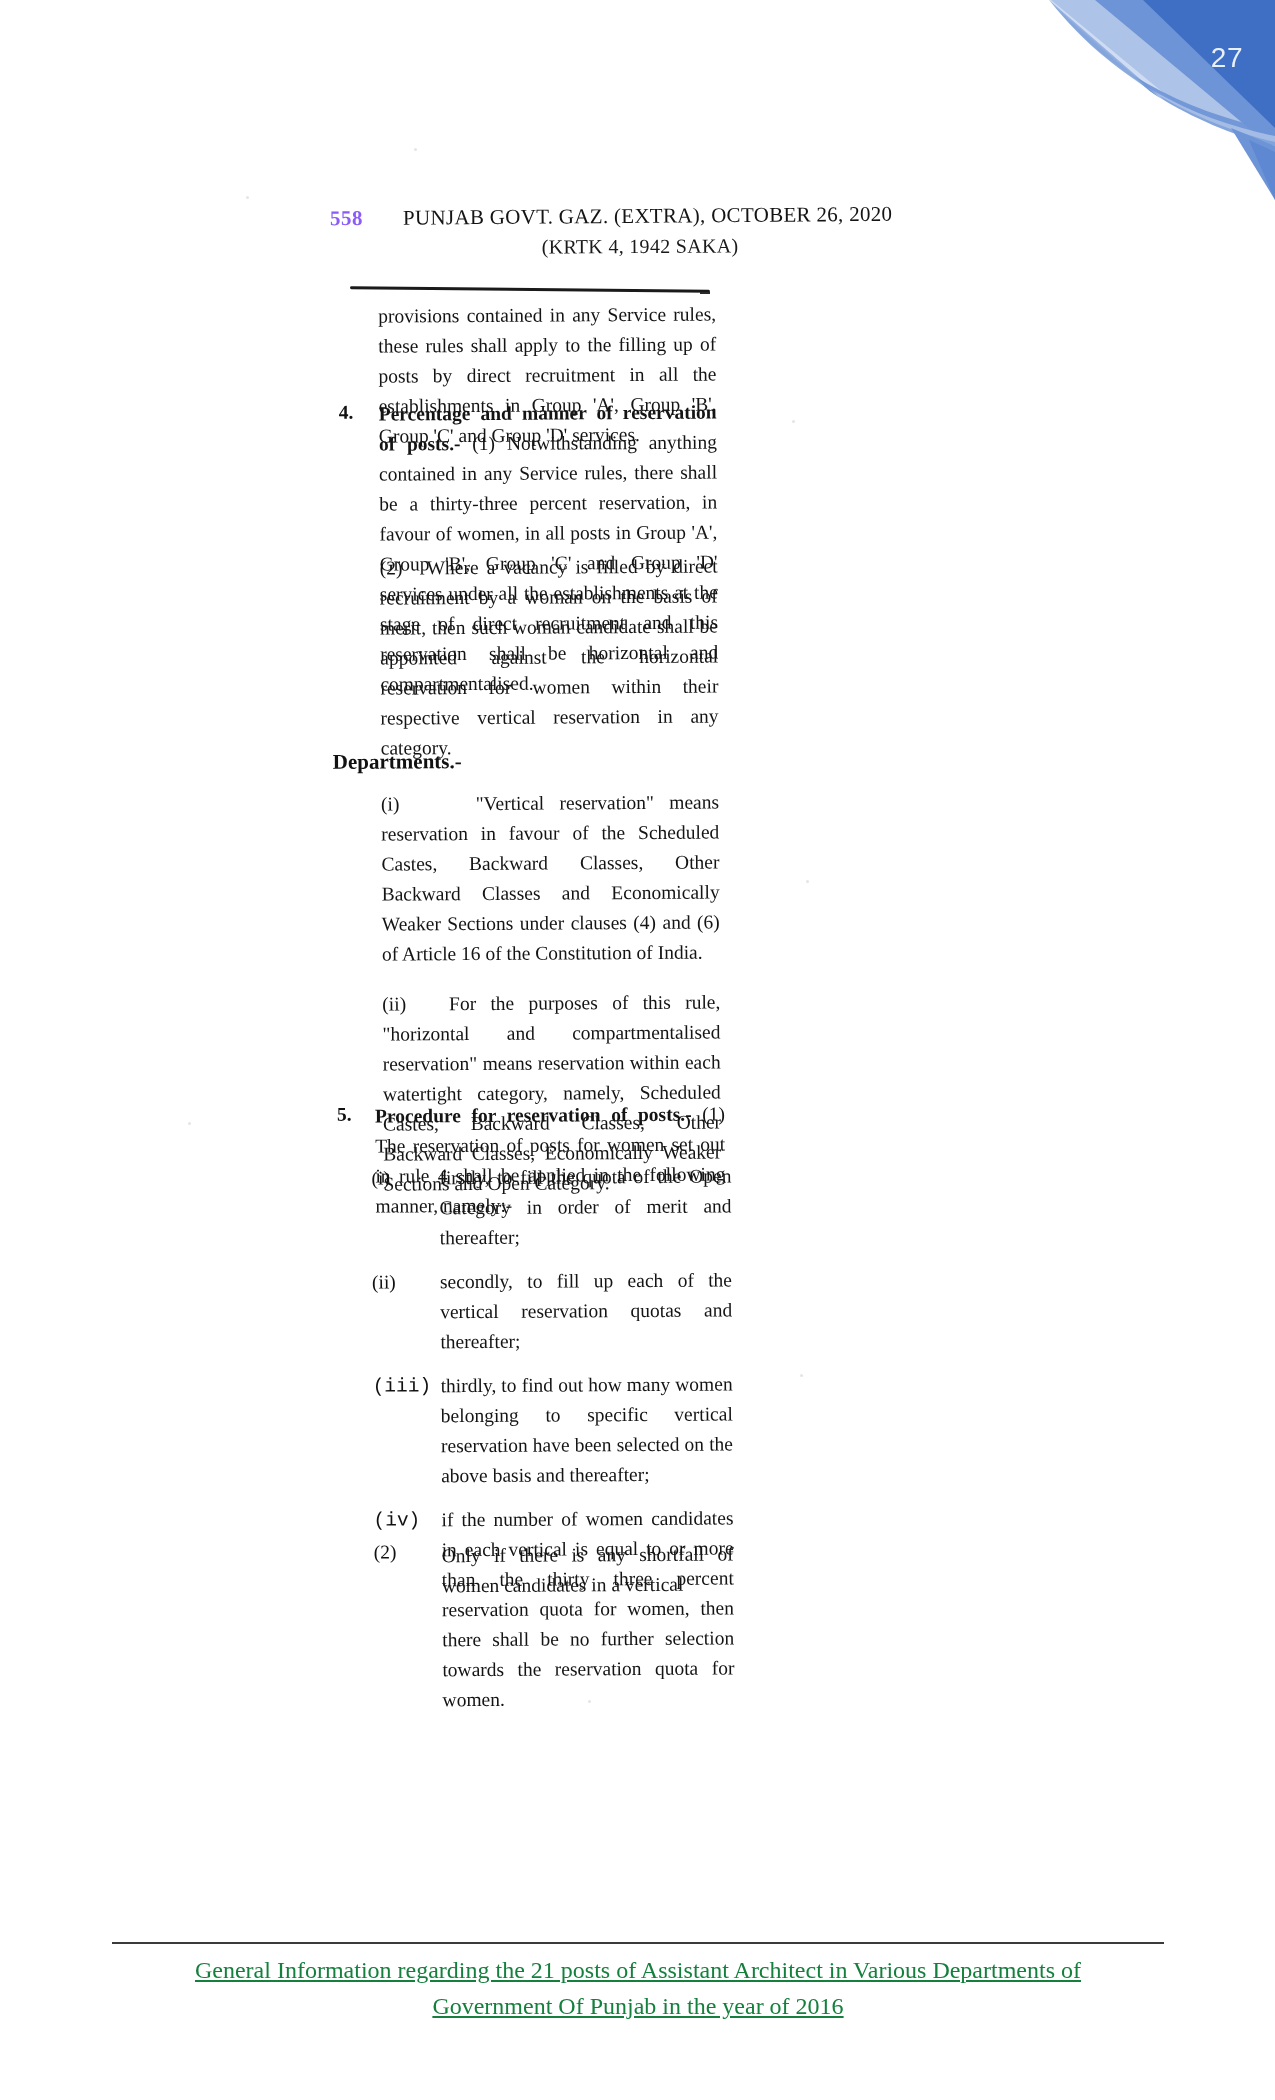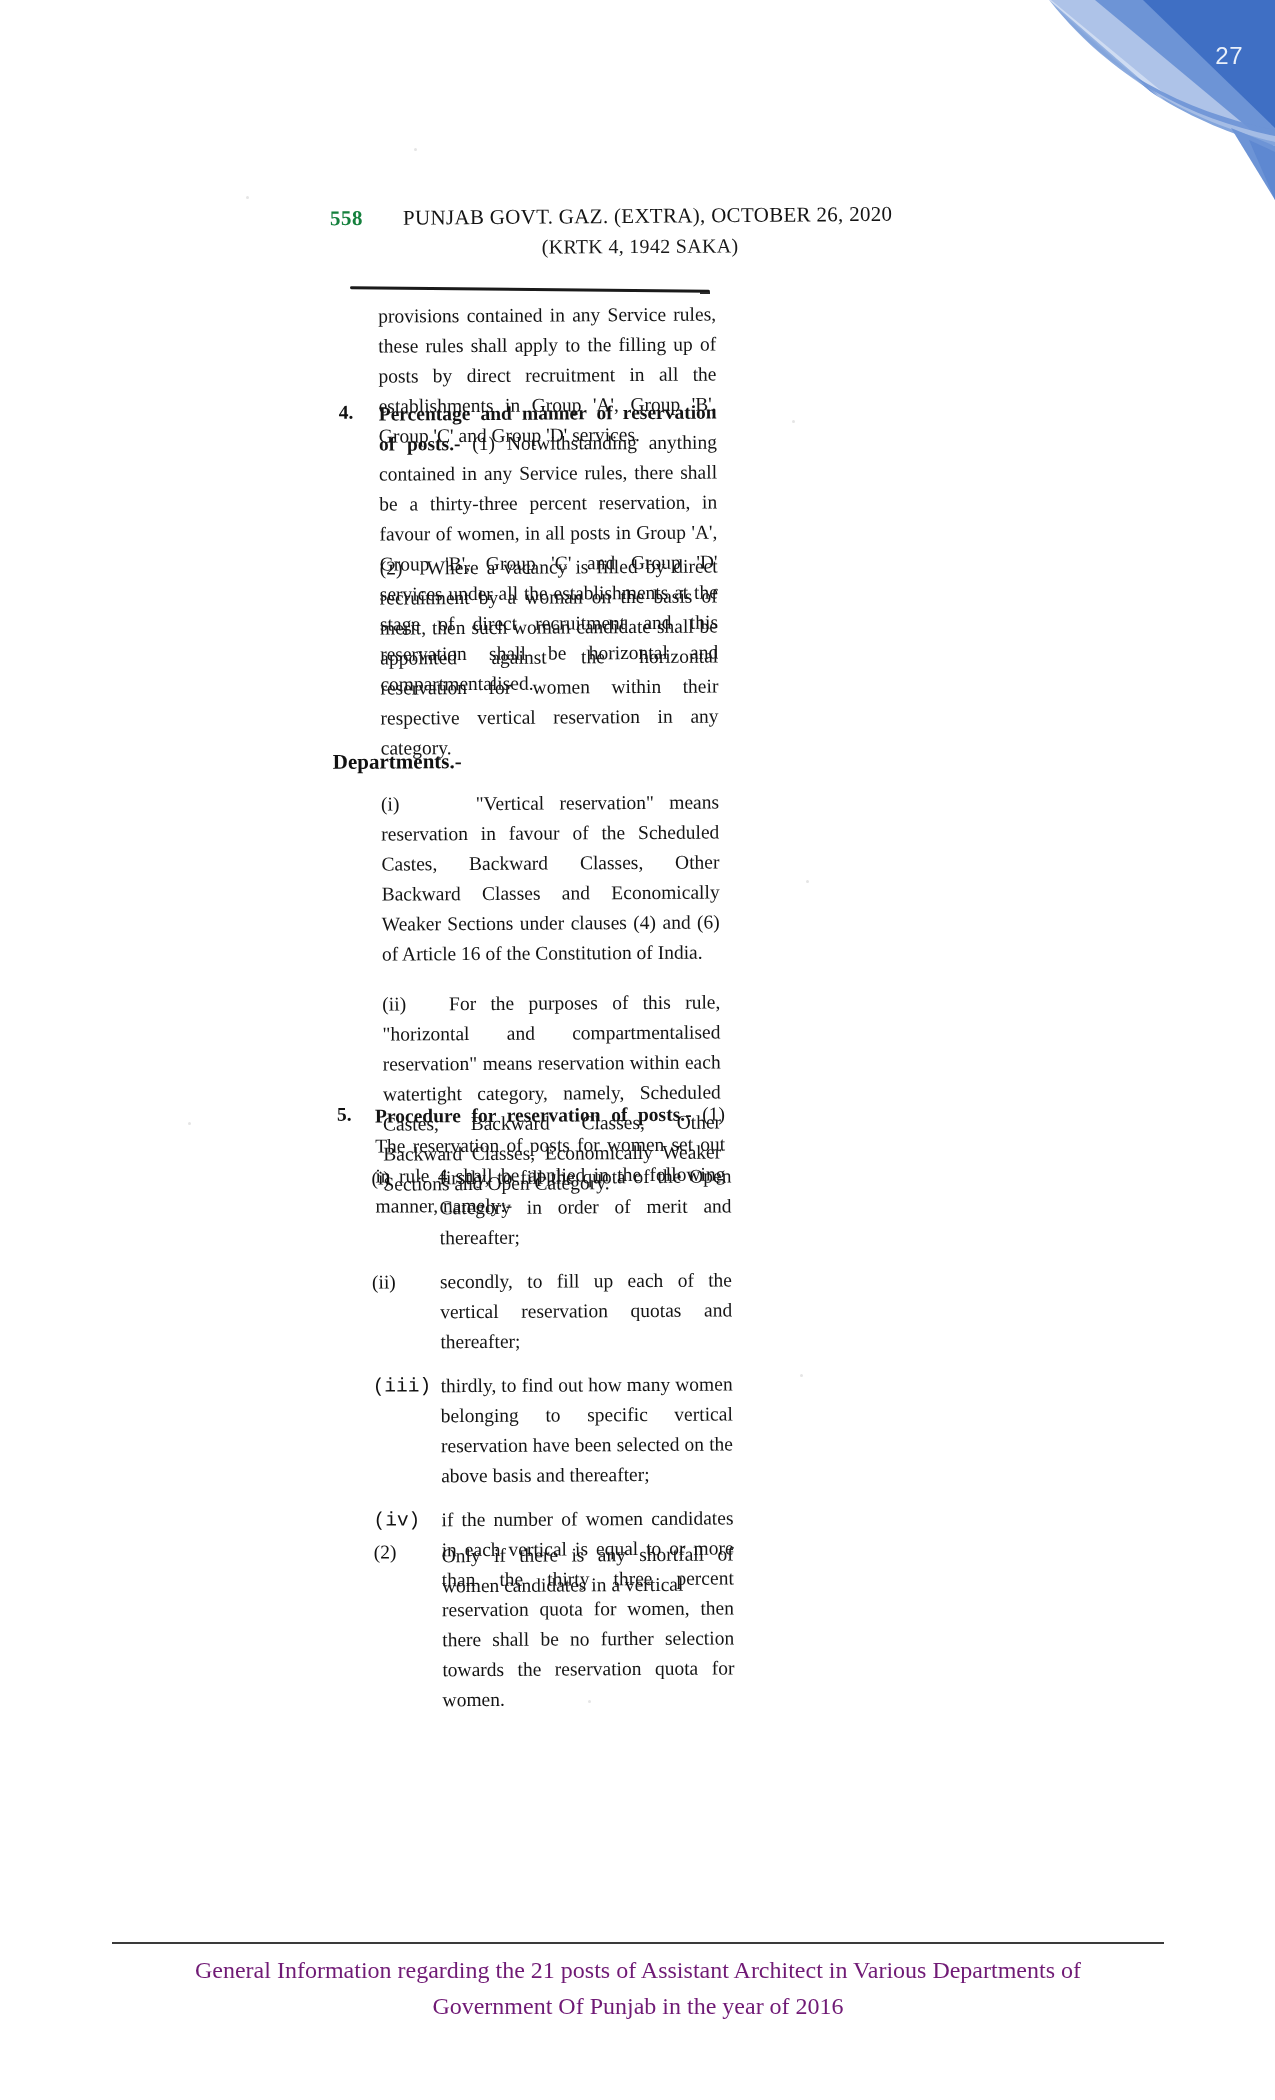--- a/index.html
+++ b/index.html
@@ -26,21 +26,21 @@
     height: 200px;
     pointer-events: none;
   }
   .corner-deco svg { display: block; }
 
   .page-number {
     position: absolute;
     top: 42px;
     right: 32px;
     font-family: "Liberation Sans", "DejaVu Sans", sans-serif;
-    font-size: 24px;
+    font-size: 28px;
     color: #eaf0fa;
     letter-spacing: 0.5px;
   }
 
   
   .scan {
     position: absolute;
     left: 0;
     top: 0;
     width: 1275px;
@@ -66,21 +66,21 @@
     display: flex;
     align-items: baseline;
     transform: rotate(-0.45deg);
   }
   .folio {
     font-family: "Liberation Serif", serif;
     font-weight: bold;
     font-size: 21px;
     letter-spacing: 0.5px;
     margin-right: 40px;
-    color: #15803d;
+    color: #8b5cf6;
   }
   .gaz-title {
     font-family: "Liberation Serif", serif;
     font-size: 21px;
     letter-spacing: 0.3px;
     color: #141414;
     white-space: nowrap;
   }
   .gaz-head-line2 {
     text-align: center;
@@ -259,21 +259,22 @@
   }
   .footer-cap {
     position: absolute;
     left: 112px;
     top: 1952px;
     width: 1052px;
     text-align: center;
     font-family: "Liberation Serif", "DejaVu Serif", serif;
     font-size: 24px;
     line-height: 36px;
-    color: #701a75;
+    color: #15803d;
+    text-decoration: underline;
   }
 </style>
 </head>
 <body>
 
 <div class="corner-deco">
   <svg width="240" height="200" viewBox="0 0 240 200" xmlns="http://www.w3.org/2000/svg">
 
     <path d="M 10 0 L 240 0 L 240 200 Z" fill="#cfdcf2"></path>
 

